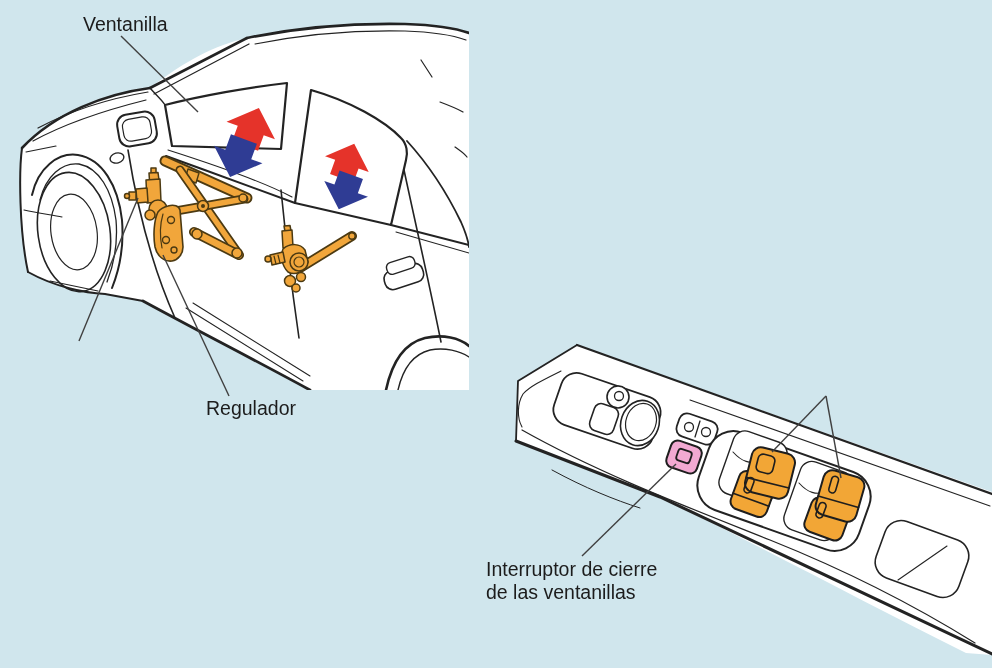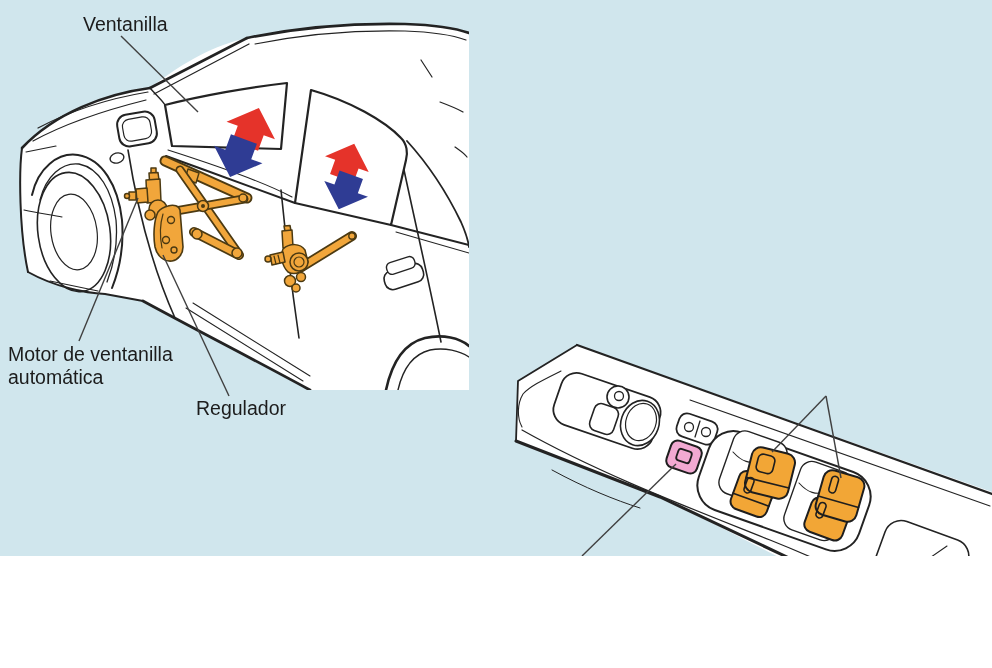--- a/index.html
+++ b/index.html
@@ -1,18 +1,18 @@
 <!DOCTYPE html>
 <html><head>
 <meta charset="utf-8">
 <style>
   html,body{margin:0;padding:0;}
   .stage{
     position:relative;
-    width:992px;height:556px;
+    width:992px;height:668px;
     background:#d0e6ed;
     overflow:hidden;
     font-family:"Liberation Sans", sans-serif;
   }
   .stage svg{position:absolute;left:0;top:0;}
   .lbl{
     position:absolute;
     font-size:19.5px;
     line-height:23px;
     color:#1c1c1c;
@@ -251,22 +251,22 @@
     <line x1="163" y1="255" x2="229" y2="396"></line>
     <line x1="826" y1="396" x2="772" y2="452"></line>
     <line x1="826" y1="396" x2="841" y2="478"></line>
     <line x1="676" y1="464" x2="582" y2="556"></line>
   </g>
 </svg>
 
   <div class="lbl" style="left:83px;top:13px">
     <span>Ventanilla</span>
   </div>
-  <div class="lbl" style="left:8px;top:343px">
-    <span>Motor de ventanilla</span>
-    <span>automática</span>
-  </div>
-  <div class="lbl" style="left:196px;top:397px">
+  <div class="lbl" style="left:206px;top:397px">
     <span>Regulador</span>
   </div>
   <div class="lbl" style="left:768px;top:346px">
   </div>
+  <div class="lbl" style="left:486px;top:558px">
+    <span>Interruptor de cierre</span>
+    <span>de las ventanillas</span>
+  </div>
 </div>
 
 </body></html>

